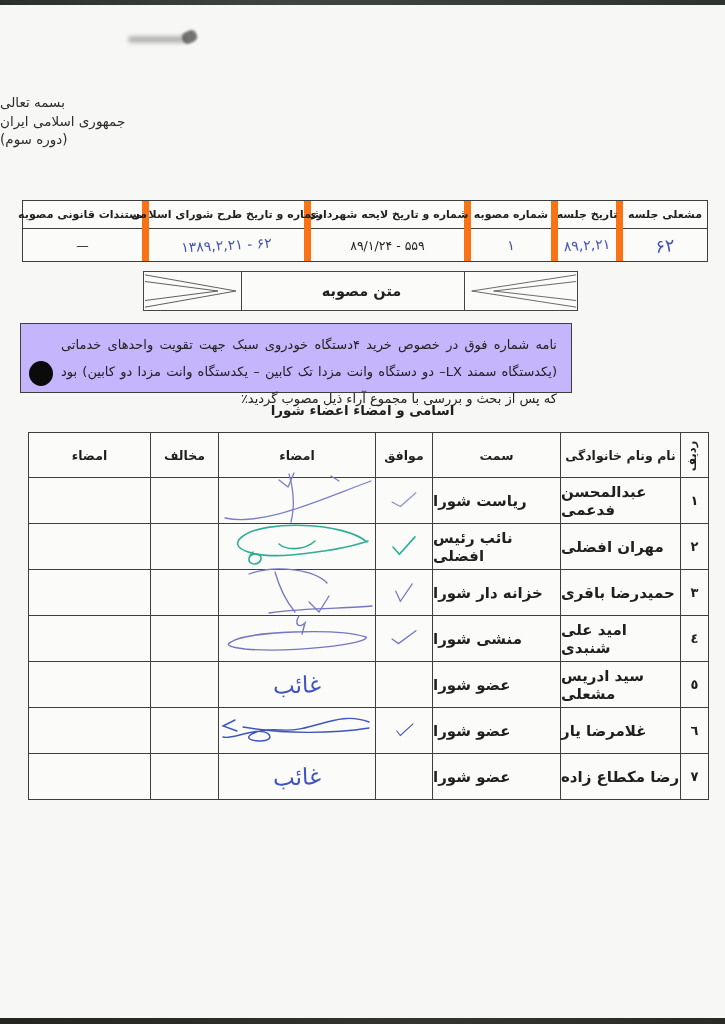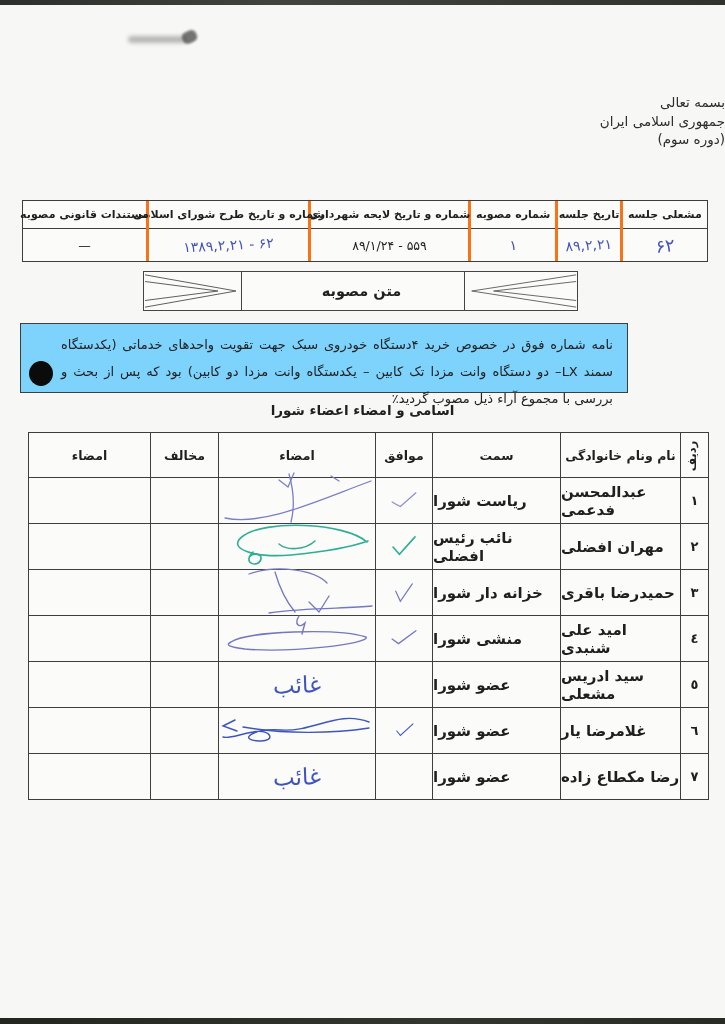--- a/index.html
+++ b/index.html
@@ -10,49 +10,49 @@
   }
   .edge-top{position:absolute;top:0;left:0;right:0;height:5px;
     background:linear-gradient(90deg,#2c302c,#41453f 40%,#2f332e);}
   .edge-bottom{position:absolute;bottom:0;left:0;right:0;height:6px;
     background:linear-gradient(90deg,#23261f,#32362e 60%,#272b24);}
   .smudge{position:absolute;background:#3c3c3c;border-radius:5px;}
   .s1{left:128px;top:36px;width:58px;height:7px;opacity:.35;filter:blur(2px);}
   .s2{left:182px;top:31px;width:15px;height:12px;opacity:.7;filter:blur(1px);transform:rotate(-25deg);}
 
   
-  .letterhead{position:absolute;top:93px;left:0;width:100%;text-align:right;
+  .letterhead{position:absolute;top:93px;left:0;width:100%;text-align:left;
     font-size:13.5px;line-height:18.5px;color:#2d2d2d;}
 
   
   .info-table{position:absolute;top:200px;left:22px;width:686px;height:62px;
     display:flex;flex-direction:row;border:1px solid #3e3e3e;box-sizing:border-box;
     background:#fbfbf9;}
-  .info-col{box-sizing:border-box;border-right:3px solid #f97316;display:flex;flex-direction:column;}
+  .info-col{box-sizing:border-box;border-right:7px solid #f97316;display:flex;flex-direction:column;}
   .info-col:first-child{border-right:none;}
   .info-h{height:27px;border-bottom:1px solid #3e3e3e;display:flex;align-items:center;
     justify-content:center;font-weight:700;font-size:11px;white-space:nowrap;}
   .info-v{flex:1;display:flex;align-items:center;justify-content:center;font-size:12.5px;}
   .hw{color:#4353b8;transform:rotate(-3deg);font-size:14px;}
   .hw-big{font-size:18px;transform:rotate(-6deg);}
   .printed{color:#222;}
 
   
   .banner{position:absolute;top:271px;left:143px;width:435px;height:40px;
     border:1px solid #444;box-sizing:border-box;display:flex;background:#fbfbf9;}
   .banner-side{position:relative;}
   .banner-left{width:97px;}
   .banner-center{width:205px;border-left:1px solid #444;border-right:1px solid #444;
     display:flex;align-items:center;justify-content:center;font-weight:700;font-size:14.5px;padding-left:17px;}
   .banner-right{flex:1;}
   .banner-side svg{position:absolute;inset:0;width:100%;height:100%;}
 
   
-  .res-box{position:absolute;top:323px;left:20px;width:608px;height:70px;
-    border:1px solid #3e3e3e;box-sizing:border-box;background:#7dd3fc;}
+  .res-box{position:absolute;top:323px;left:20px;width:552px;height:70px;
+    border:1px solid #3e3e3e;box-sizing:border-box;background:#c4b5fd;}
   .res-box p{margin:0;padding:7px 14px 0 40px;direction:rtl;text-align:justify;
     font-size:13px;line-height:27px;color:#222;}
 
   .hole{position:absolute;background:#0b0b0b;border-radius:50%;}
   .hole-1{left:29px;top:361px;width:24px;height:25px;}
   .hole-2{left:28px;top:644px;width:28px;height:28px;}
 
   .section-title{position:absolute;top:402px;left:0;width:100%;text-align:center;
     font-weight:700;font-size:13.5px;}
 

